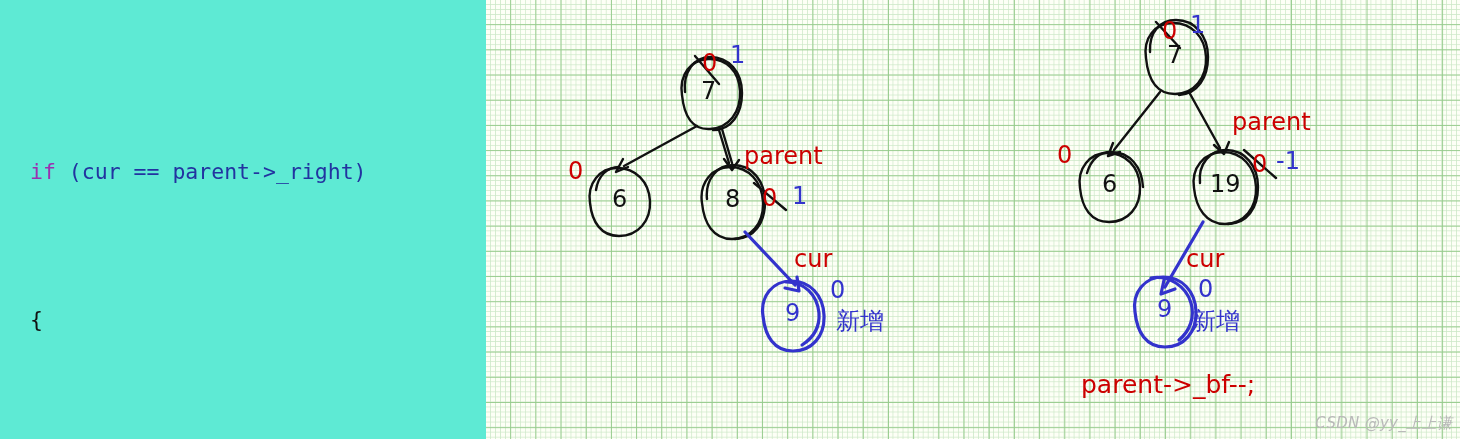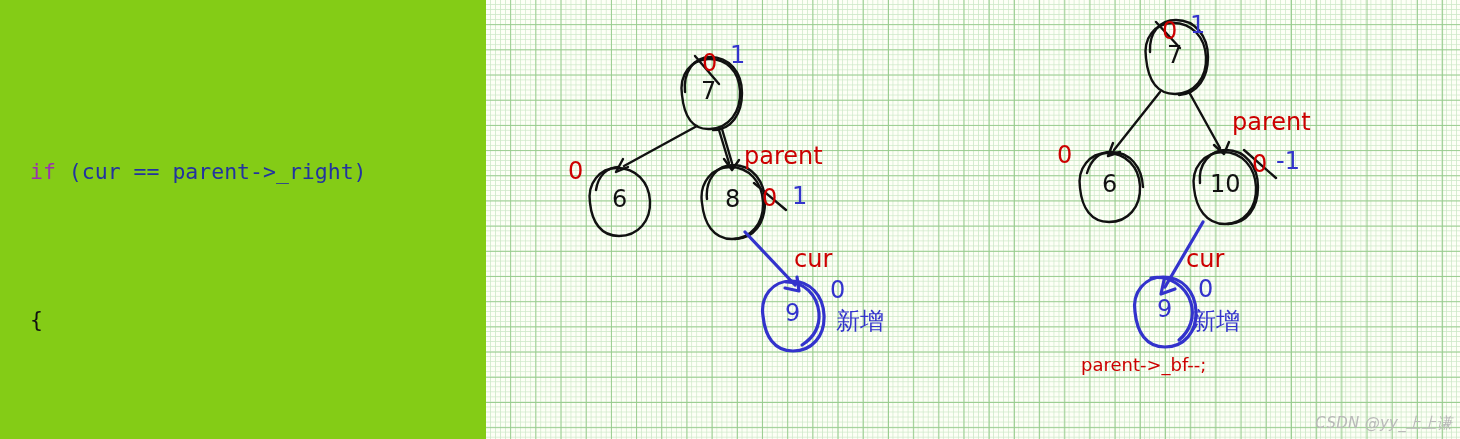--- a/index.html
+++ b/index.html
@@ -7,21 +7,21 @@
     width:1460px;height:439px;
     background:#ffffff;
     font-family:"DejaVu Sans", sans-serif;
     overflow:hidden;
   }
   #root{position:relative;width:1460px;height:439px;}
 
   
   .code-pane{
     position:absolute;left:0;top:0;width:486px;height:439px;
-    background:#84cc16;
+    background:#5eead4;
   }
   .code-block{
     position:absolute;left:30px;top:42px;
     font-family:"DejaVu Sans Mono","Liberation Mono",monospace;
     font-size:21.5px;
     line-height:37px;
     white-space:pre;
     color:#1a1a8c;
   }
   .code-line{height:37px;position:relative;white-space:pre;}
@@ -158,30 +158,30 @@
     <div class="lbl lbl-red hand" style="left:82px;top:157px;font-size:24px;">0</div>
     <div class="lbl lbl-red hand" style="left:258px;top:142px;font-size:24px;">parent</div>
     <div class="lbl lbl-red hand" style="left:276px;top:184px;font-size:24px;">0</div>
     <div class="lbl lbl-blue hand" style="left:306px;top:182px;font-size:24px;">1</div>
     <div class="lbl lbl-red hand" style="left:308px;top:245px;font-size:24px;">cur</div>
     <div class="lbl lbl-blue hand" style="left:344px;top:276px;font-size:24px;">0</div>
     <div class="lbl lbl-blue hand" style="left:350px;top:305px;font-size:24px;">新增</div>
 
     <div class="nodenum" style="left:681px;top:41px;">7</div>
     <div class="nodenum" style="left:616px;top:170px;">6</div>
-    <div class="nodenum" style="left:724px;top:170px;">10</div>
+    <div class="nodenum" style="left:724px;top:170px;">19</div>
     <div class="nodenum blue" style="left:671px;top:295px;">9</div>
 
     <div class="lbl lbl-red hand" style="left:676px;top:17px;font-size:24px;">0</div>
     <div class="lbl lbl-blue hand" style="left:704px;top:11px;font-size:24px;">1</div>
     <div class="lbl lbl-red hand" style="left:571px;top:141px;font-size:24px;">0</div>
     <div class="lbl lbl-red hand" style="left:746px;top:108px;font-size:24px;">parent</div>
     <div class="lbl lbl-red hand" style="left:766px;top:150px;font-size:24px;">0</div>
     <div class="lbl lbl-blue hand" style="left:790px;top:147px;font-size:24px;">-1</div>
     <div class="lbl lbl-red hand" style="left:700px;top:245px;font-size:24px;">cur</div>
     <div class="lbl lbl-blue hand" style="left:712px;top:275px;font-size:24px;">0</div>
     <div class="lbl lbl-blue hand" style="left:706px;top:305px;font-size:24px;">新增</div>
-    <div class="lbl lbl-red hand" style="left:595px;top:354px;font-size:18px;">parent-&gt;_bf--;</div>
+    <div class="lbl lbl-red hand" style="left:595px;top:370px;font-size:25px;">parent-&gt;_bf--;</div>
 
     <div class="watermark">CSDN @yy_上上谦</div>
 
   </div>
 </div>
 
 </body></html>

